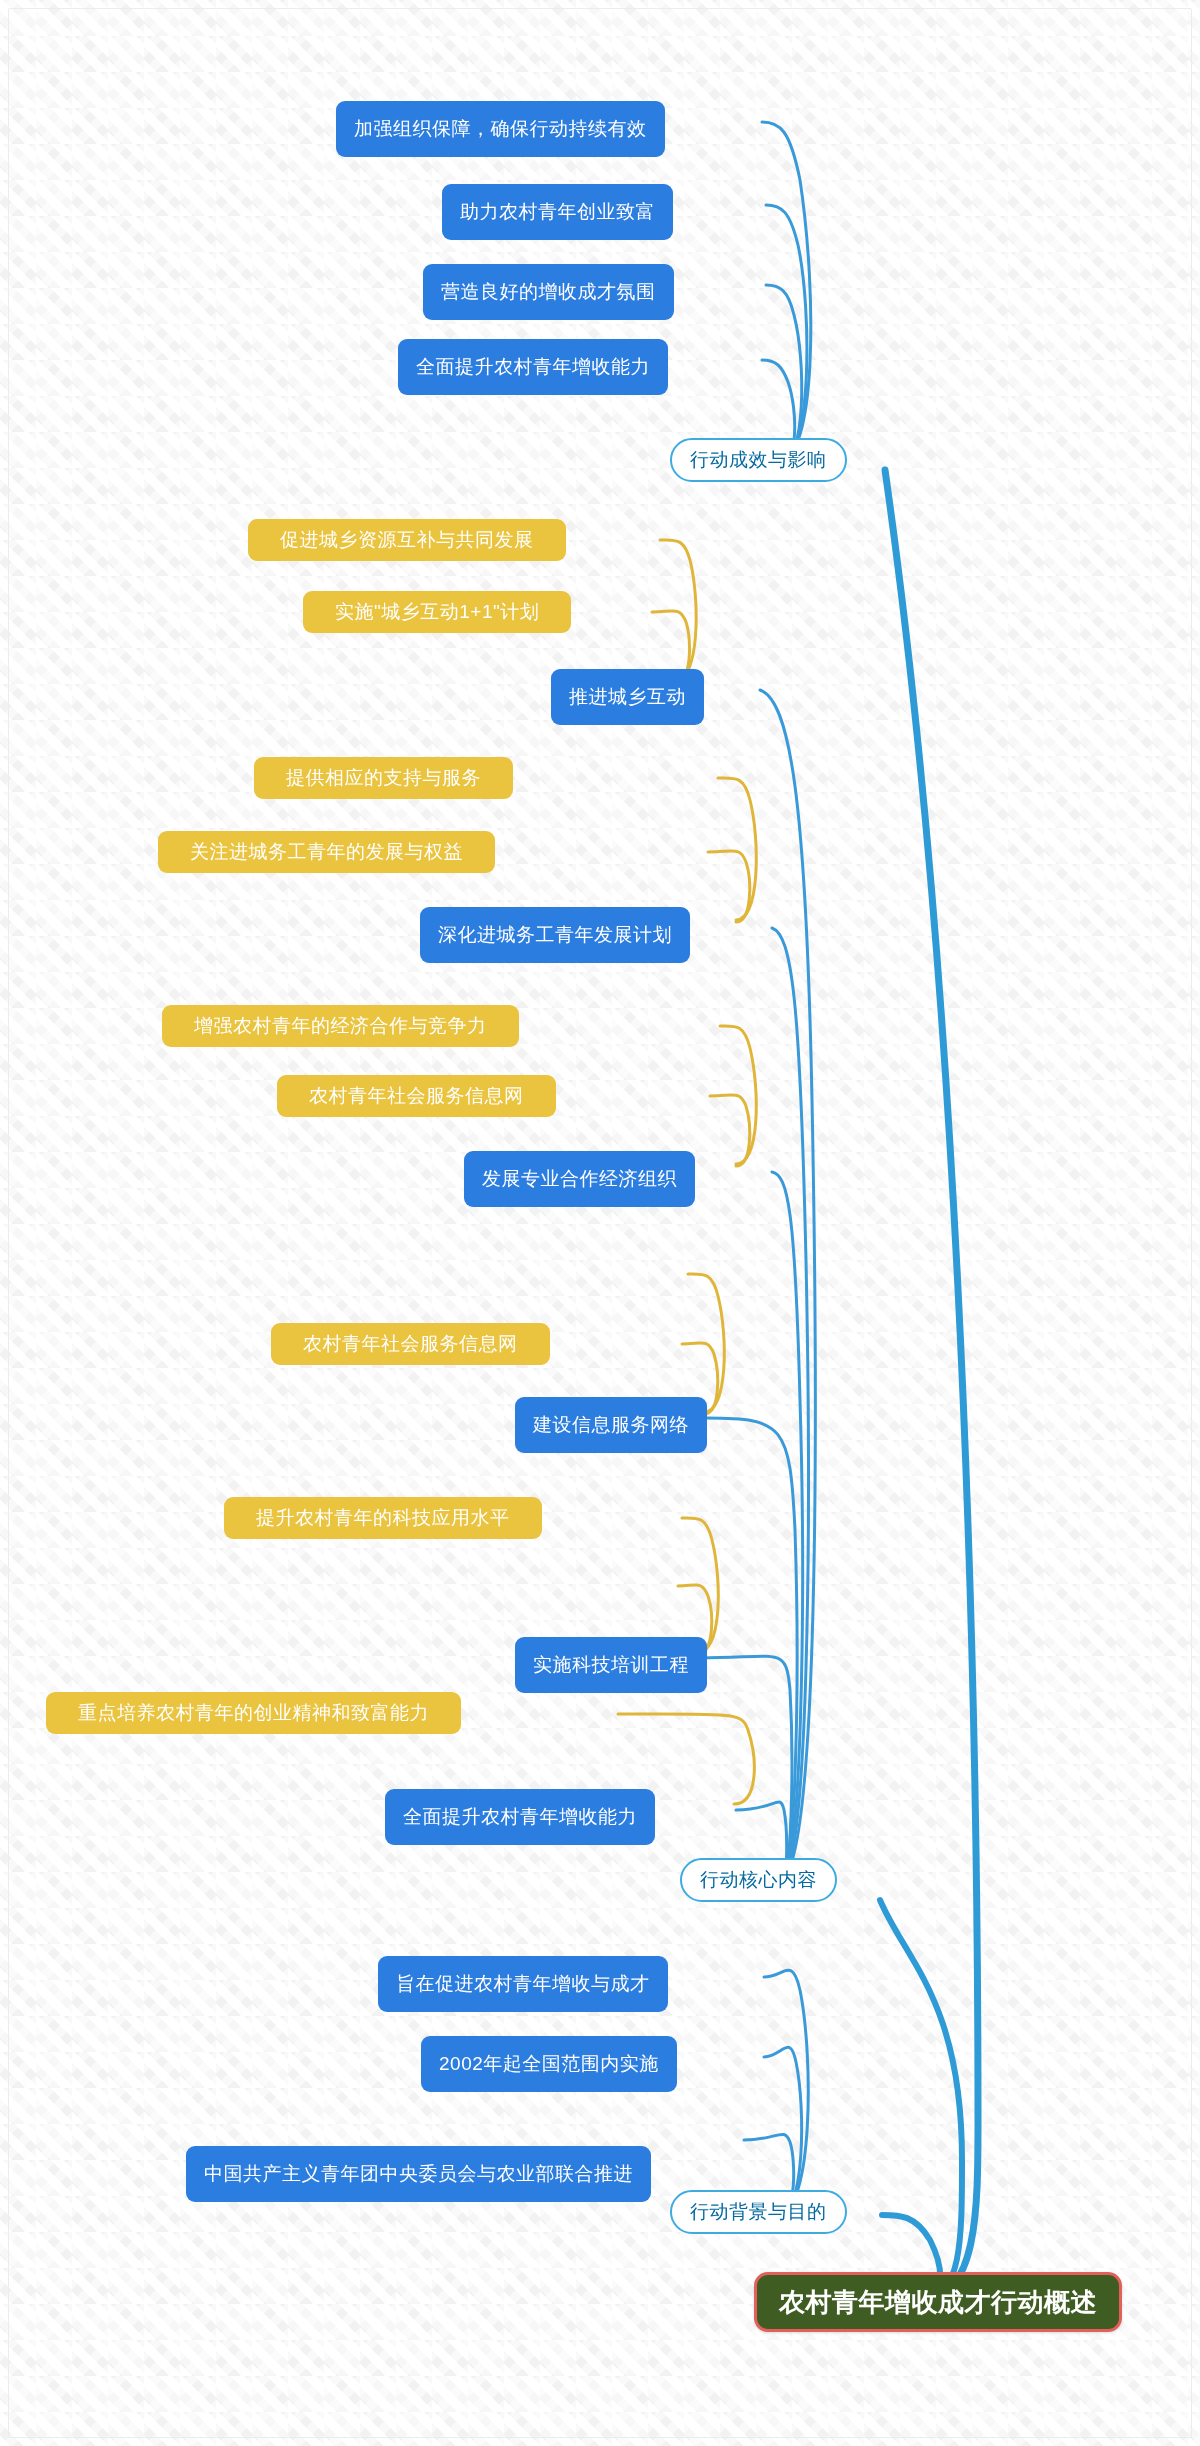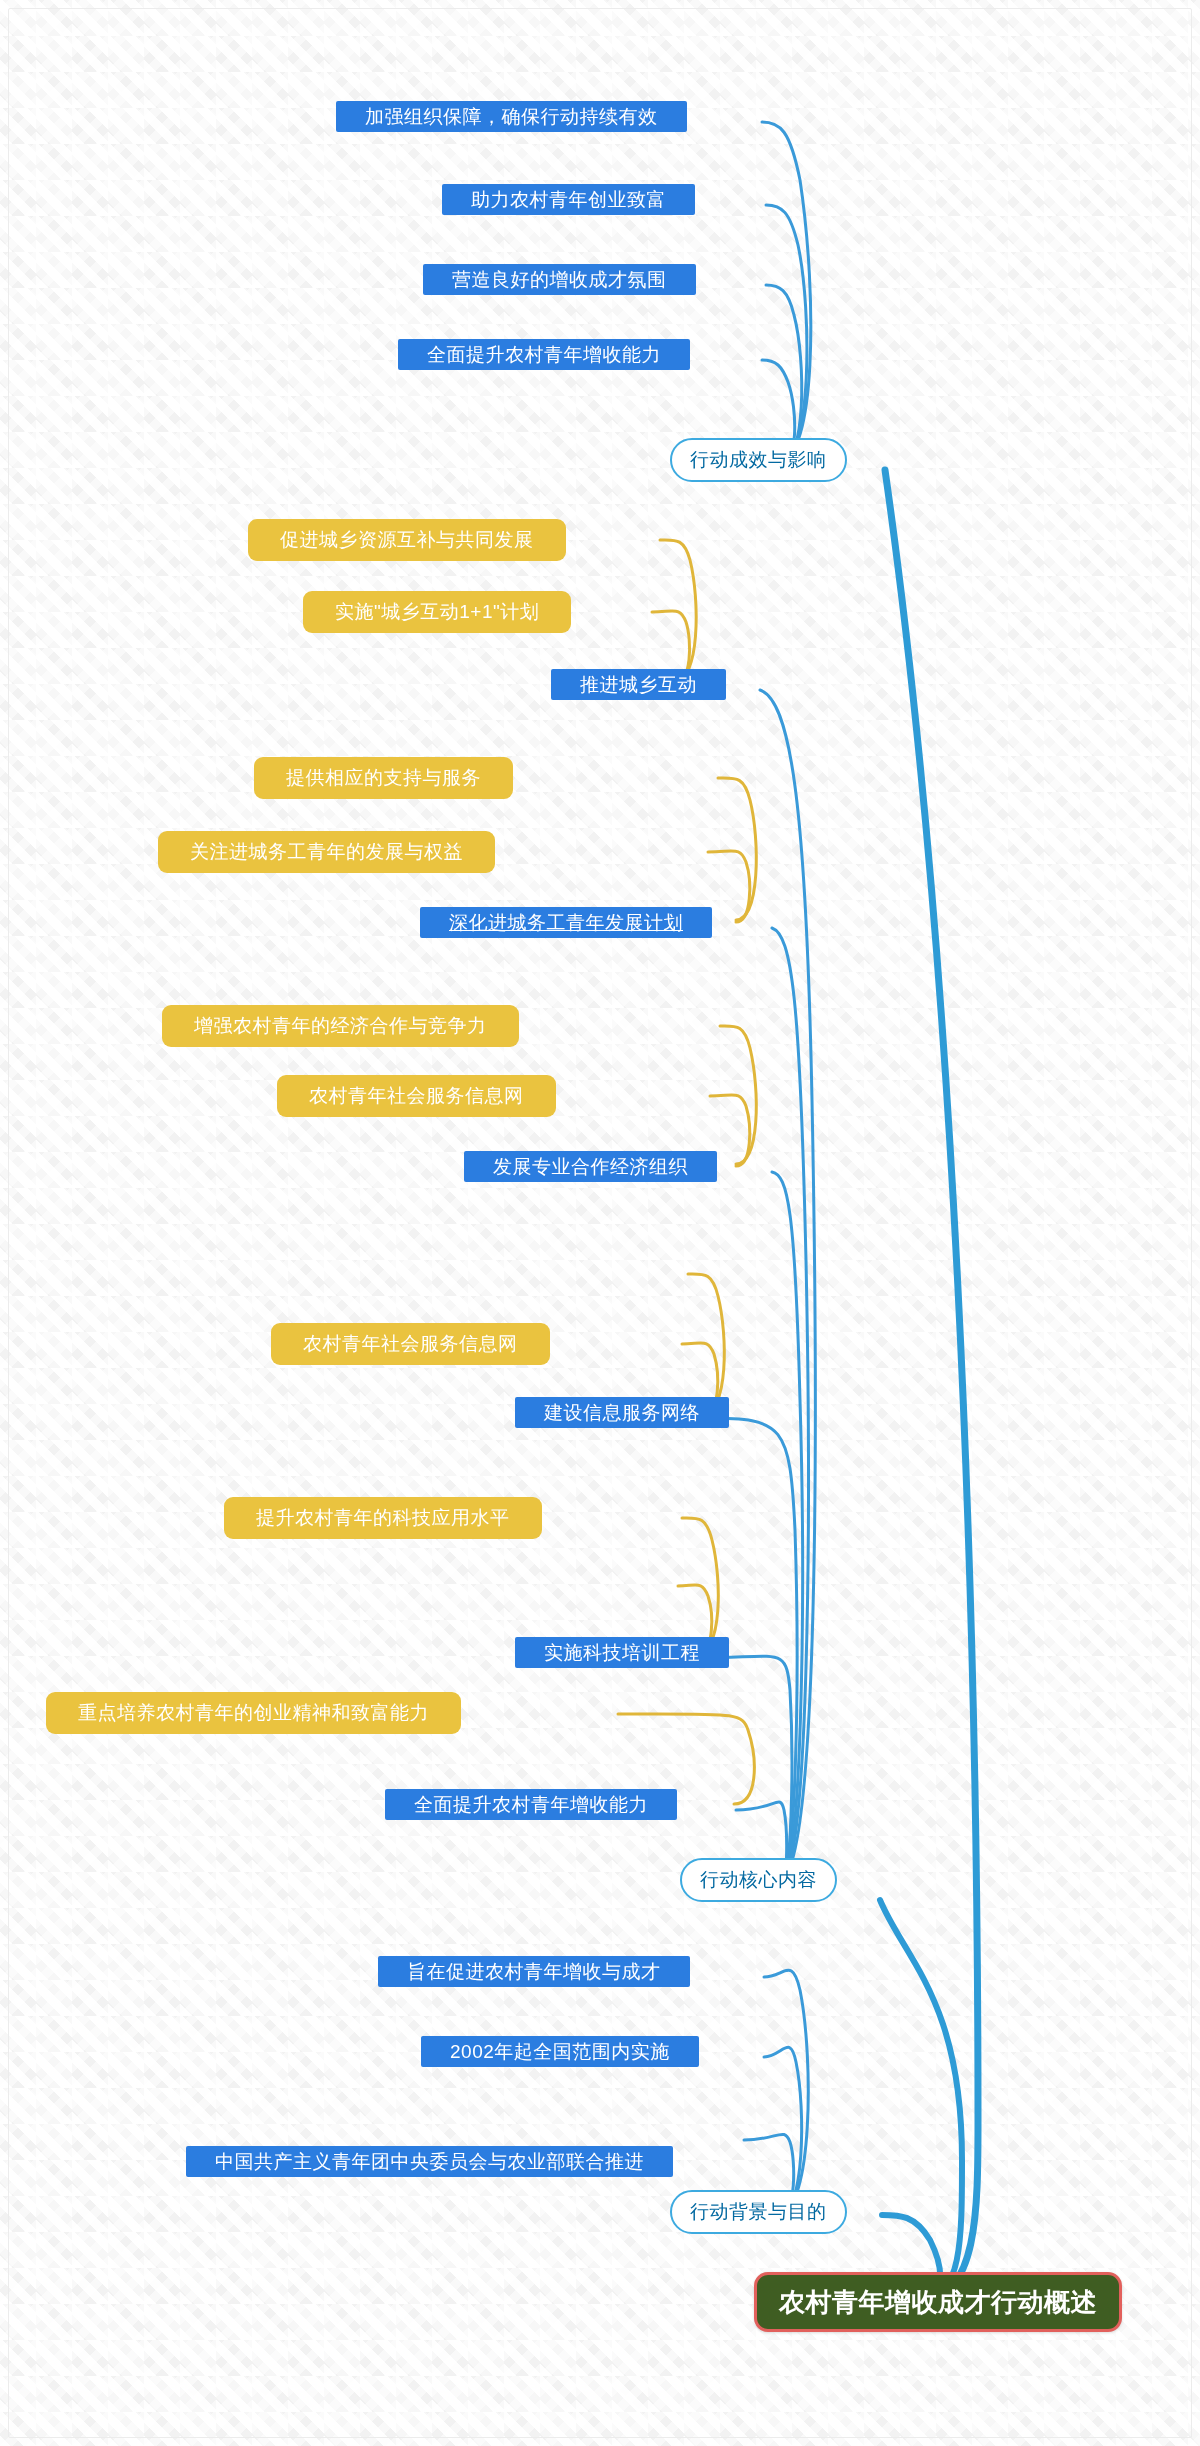--- a/index.html
+++ b/index.html
@@ -50,25 +50,25 @@
     border:2.5px solid #3daae0;
     border-radius:24px;
     color:#0369a1;
     font-size:19px;
     height:44px;
     padding:0 18px;
   }
   
   .n-blue{
     background:#2b7de0;
-    border-radius:2px;
+    border-radius:9px;
     color:#ffffff;
     font-size:19px;
-    height:31px;
-    padding:0 29px;
+    height:56px;
+    padding:0 18px;
   }
   
   .n-yellow{
     background:#ebc council;
   }
   .n-yellow{
     background:#eac33f;
     border-radius:9px;
     color:#ffffff;
     font-size:19px;
@@ -133,21 +133,21 @@
   <div class="node n-blue" style="left:442px;top:184px;">助力农村青年创业致富</div>
   <div class="node n-blue" style="left:423px;top:264px;">营造良好的增收成才氛围</div>
   <div class="node n-blue" style="left:398px;top:339px;">全面提升农村青年增收能力</div>
 
   <div class="node n-yellow" style="left:248px;top:519px;">促进城乡资源互补与共同发展</div>
   <div class="node n-yellow" style="left:303px;top:591px;">实施"城乡互动1+1"计划</div>
   <div class="node n-blue" style="left:551px;top:669px;">推进城乡互动</div>
 
   <div class="node n-yellow" style="left:254px;top:757px;">提供相应的支持与服务</div>
   <div class="node n-yellow" style="left:158px;top:831px;">关注进城务工青年的发展与权益</div>
-  <div class="node n-blue" style="left:420px;top:907px;text-decoration:underline;">深化进城务工青年发展计划</div>
+  <div class="node n-blue" style="left:420px;top:907px;">深化进城务工青年发展计划</div>
 
   <div class="node n-yellow" style="left:162px;top:1005px;">增强农村青年的经济合作与竞争力</div>
   <div class="node n-yellow" style="left:277px;top:1075px;">农村青年社会服务信息网</div>
   <div class="node n-blue" style="left:464px;top:1151px;">发展专业合作经济组织</div>
 
   <div class="node n-yellow" style="left:271px;top:1323px;">农村青年社会服务信息网</div>
   <div class="node n-blue" style="left:515px;top:1397px;">建设信息服务网络</div>
 
   <div class="node n-yellow" style="left:224px;top:1497px;">提升农村青年的科技应用水平</div>
   <div class="node n-blue" style="left:515px;top:1637px;">实施科技培训工程</div>

